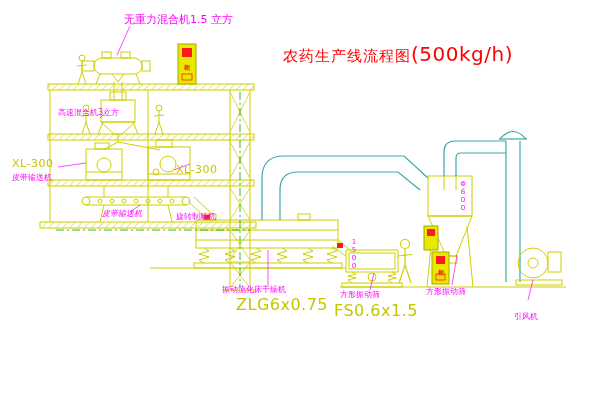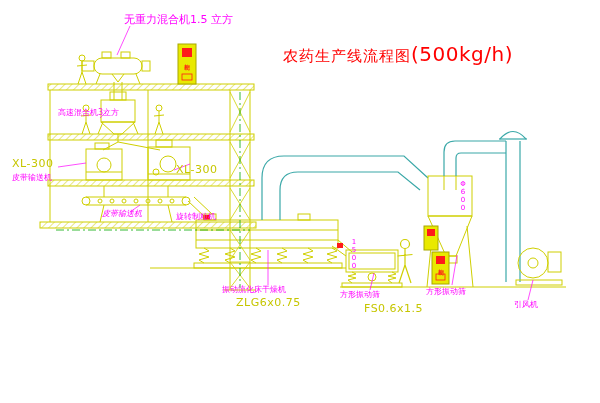--- a/index.html
+++ b/index.html
@@ -6,21 +6,21 @@
   #canvas{
     position:relative;width:600px;height:403px;background:#ffffff;
     overflow:hidden;font-family:"DejaVu Sans",sans-serif;
   }
   #lineart{position:absolute;left:0;top:0;}
   .label{position:absolute;white-space:nowrap;line-height:1;}
   .magenta{color:#ff00ff;}
   .yellowtxt{color:#c6c600;}
   .sz8{font-size:8px;}
   .sz9{font-size:11px;margin-left:40px;}
-  .sz12{font-size:11px;letter-spacing:0.5px;}
+  .sz12{font-size:16px;letter-spacing:0.5px;}
   .sz13{font-size:11px;letter-spacing:0.5px;}
   .vert{writing-mode:vertical-rl;text-orientation:upright;}
   .title{display:flex;align-items:flex-end;color:#ff0000;}
   .title .t1{font-size:15px;letter-spacing:1px;}
   .title .t2{font-size:20px;letter-spacing:0.5px;}
   .cab-text{font-size:5.5px;color:#ff1a1a;}
   .dim{font-size:7px;color:#ff00ff;}
 </style>
 </head>
 <body>
@@ -255,25 +255,25 @@
 
   <div class="label yellowtxt sz13" style="left:176px;top:164px;">XL-300</div>
   <div class="label magenta sz8" style="left:176px;top:180px;margin-top:33px;">旋转制粒机</div>
 
   <div class="label magenta sz8" style="left:102px;top:210px;font-style:italic;">皮带输送机</div>
 
   <div class="label magenta sz8" style="left:222px;top:286px;">振动流化床干燥机</div>
   <div class="label yellowtxt sz12" style="left:236px;top:297px;">ZLG6x0.75</div>
 
   <div class="label magenta sz8" style="left:340px;top:291px;">方形振动筛</div>
-  <div class="label yellowtxt sz12" style="left:334px;top:303px;margin-left:30px;">FS0.6x1.5</div>
+  <div class="label yellowtxt sz12" style="left:334px;top:303px;">FS0.6x1.5</div>
 
   <div class="label magenta sz8" style="left:426px;top:288px;">方形振动筛</div>
 
-  <div class="label magenta sz8" style="left:514px;top:301px;">引风机</div>
+  <div class="label magenta sz8" style="left:514px;top:313px;">引风机</div>
 
   <div class="label dim vert" style="left:350px;top:238px;">1500</div>
   <div class="label dim vert" style="left:459px;top:180px;">Φ600</div>
 
   <div class="label cab-text vert" style="left:184px;top:60px;">控制柜</div>
   <div class="label cab-text vert" style="left:438px;top:265px;">控制柜</div>
 
 </div>
 
 </body></html>

